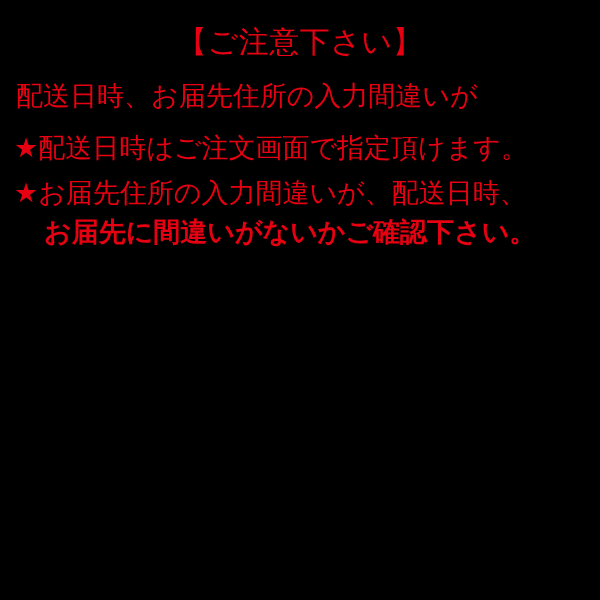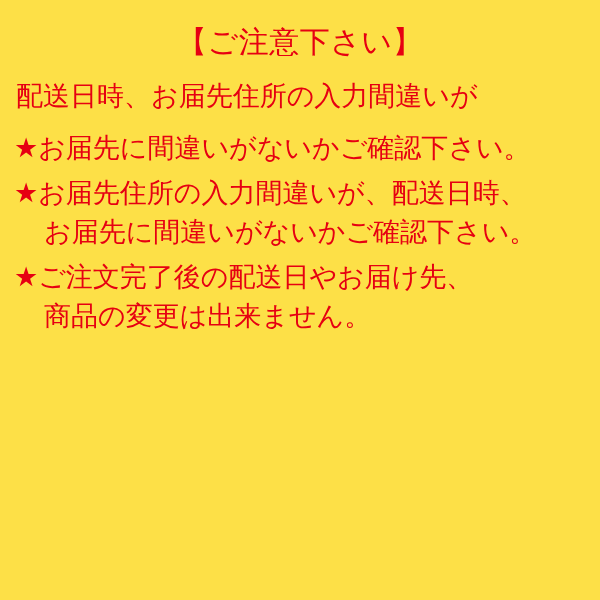--- a/index.html
+++ b/index.html
@@ -10,21 +10,21 @@
     width: 600px;
     height: 600px;
     background: #fdf8e3;
     font-family: "Liberation Sans", "DejaVu Sans", sans-serif;
     overflow: hidden;
   }
   .notice-card {
     width: 600px;
     height: 600px;
     box-sizing: border-box;
-    background: #fde047;
+    background: #000000;
     color: #e60012;
     padding: 18px 14px 0 14px;
     display: block;
   }
   .notice-title {
     text-align: center;
     font-size: 30px;
     line-height: 1.3;
     font-weight: normal;
     margin: 4px 0 16px 0;
@@ -54,40 +54,37 @@
     color: #e60012;
     margin: 0 0 6px 0;
     padding: 0;
   }
   .bullet-line {
     display: block;
     white-space: nowrap;
   }
   .bullet-line.indent {
     padding-left: 30px;
+    font-weight: bold;
   }
 </style>
 </head>
 <body>
 
 <div class="notice-card">
 
   <div class="notice-title">【ご注意下さい】</div>
 
   <div class="lead">
     <span class="lead-line">配送日時、お届先住所の入力間違いが</span>
   </div>
 
   <ul class="bullets">
     <li class="bullet-item">
-      <span class="bullet-line">★お届先に間違いがないかご確認下さい。</span>
+      <span class="bullet-line">★配送日時はご注文画面で指定頂けます。</span>
     </li>
     <li class="bullet-item">
       <span class="bullet-line">★お届先住所の入力間違いが、配送日時、</span>
       <span class="bullet-line indent">お届先に間違いがないかご確認下さい。</span>
-    </li>
-    <li class="bullet-item">
-      <span class="bullet-line">★ご注文完了後の配送日やお届け先、</span>
-      <span class="bullet-line indent">商品の変更は出来ません。</span>
     </li>
   </ul>
 
 </div>
 
 </body></html>

